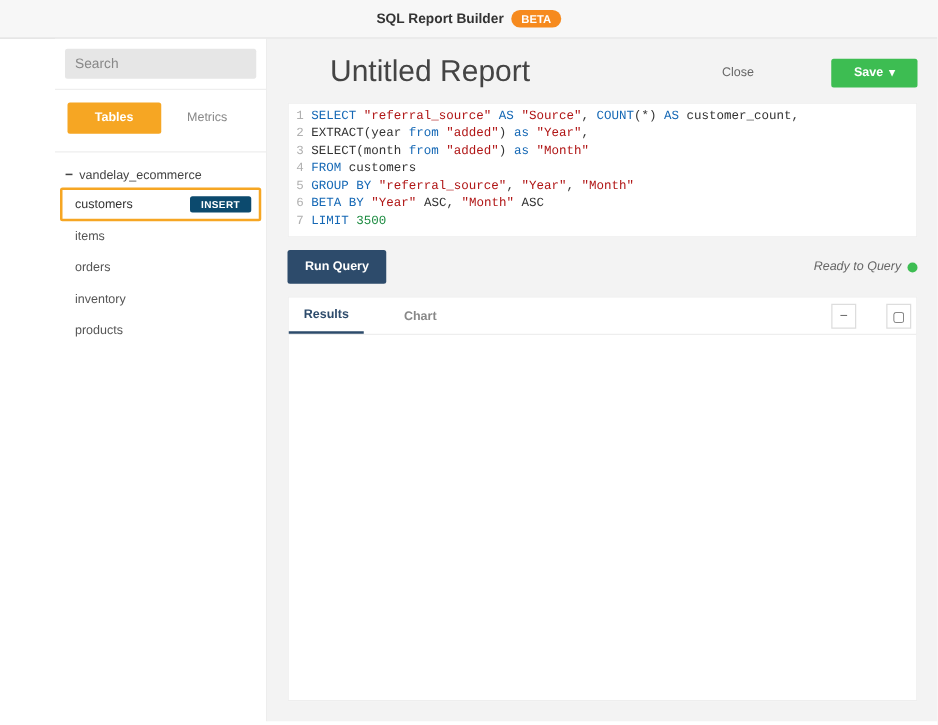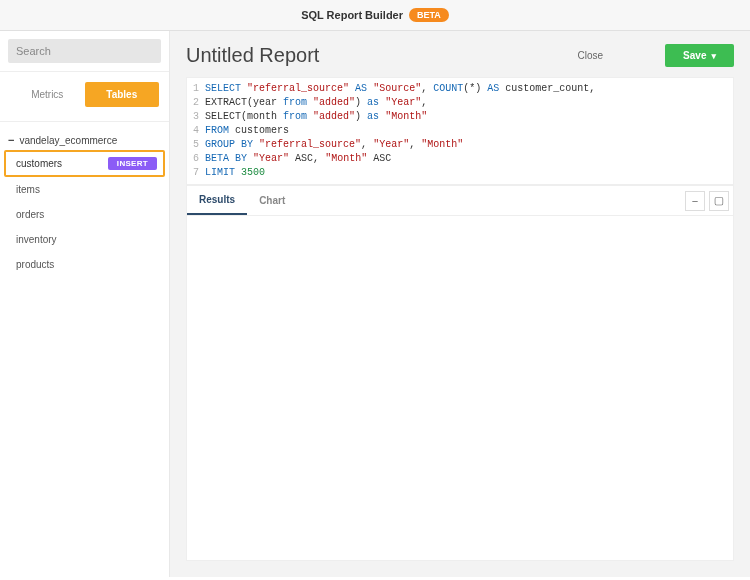--- a/index.html
+++ b/index.html
@@ -1,75 +1,75 @@
 <!DOCTYPE html>
 <html><head>
 <meta charset="utf-8">
 <style>
   * { box-sizing: border-box; margin: 0; padding: 0; }
   body { font-family: Arial, Helvetica, sans-serif; background: #fff; width: 750px; height: 580px; overflow: hidden; }
   .header { display: flex; align-items: center; padding: 8px 10px; border-bottom: 1px solid #e0e0e0; background: #f7f7f7; justify-content: center; }
   .header-title { font-size: 11px; font-weight: bold; color: #333; }
   .beta-badge { background: #f68a1e; color: #fff; font-size: 9px; font-weight: bold; padding: 2px 8px; border-radius: 9px; margin-left: 6px; }
-  .layout { display: flex; height: calc(580px - 34px); }
+  .layout { display: flex; height: calc(580px - 34px); padding-left: 44px; }
   .sidebar { width: 170px; background: #fff; border-right: 1px solid #e8e8e8; display: flex; flex-direction: column; }
   .search-wrap { padding: 8px; border-bottom: 1px solid #eee; }
   .search { width: 100%; background: #e6e6e6; border: none; padding: 6px 8px; font-size: 11px; border-radius: 2px; color: #555; }
   .search::placeholder { color: #888; }
   .tabs { display: flex; padding: 10px 10px 8px; gap: 0; }
   .tab { flex: 1; text-align: center; font-size: 10px; padding: 7px 0; cursor: pointer; color: #888; border-radius: 2px; }
   .tab.active { background: #f6a623; color: #fff; font-weight: bold; }
   .group-header { display:flex; align-items:center; font-size: 10px; color: #444; padding: 12px 8px 4px; border-top: 1px solid #eee; margin-top: 6px; }
   .minus { font-weight:bold; margin-right:5px; color:#444; font-size:11px; }
   .table-list { }
   .table-item { font-size: 10px; color: #555; padding: 7px 10px 7px 16px; cursor: pointer; display:flex; justify-content:space-between; align-items:center; }
   .table-item.highlight { border: 2px solid #f6a623; border-radius: 2px; padding: 5px 6px 5px 10px; margin: 0 4px; color:#333; }
-  .insert-btn { background: #8b5cf6; color: #fff; font-size: 8px; font-weight: bold; padding: 2px 9px; border-radius: 2px; letter-spacing: 0.3px; }
+  .insert-btn { background: #0c4a6e; color: #fff; font-size: 8px; font-weight: bold; padding: 2px 9px; border-radius: 2px; letter-spacing: 0.3px; }
   .main { flex: 1; display: flex; flex-direction: column; background: #f3f3f3; }
   .toolbar { display:flex; align-items:center; justify-content: space-between; padding: 13px 16px 10px; background:#f3f3f3; }
-  .report-title { font-size: 20px; font-weight: 300; color: #444; }
+  .report-title { font-size: 24px; font-weight: 300; color: #444; margin-left: 34px; }
   .toolbar-actions { display:flex; align-items:center; gap:20px; }
   .close-link { font-size: 10px; color: #666; cursor: pointer; }
   .save-btn { background: #3dbd52; color:#fff; font-size:10px; font-weight:bold; padding:6px 18px; border-radius:2px; cursor:pointer; display:inline-flex; align-items:center; gap:5px;margin-left:42px; }
   .save-btn .chev { font-size:9px; }
   .editor-wrap { background:#fff; margin: 0 16px; border:1px solid #eee; }
   .editor { display:flex; font-family: "Courier New", monospace; font-size: 10px; line-height: 1.4; padding: 4px 0; }
   .gutter { text-align:right; color:#b0b0b0; padding: 0 6px; user-select:none; }
   .code { flex:1; white-space: pre; color:#333; padding-right:6px; }
   .kw { color:#1568b5; }
   .str { color:#b01515; }
   .num { color:#1a8a3f; }
   .run-bar { display:flex; align-items:center; justify-content: space-between; padding: 10px 16px; }
   .run-btn { background:#2d4b6b; color:#fff; font-size:10px; font-weight:bold; padding:8px 14px; border-radius:2px; cursor:pointer; }
   .status { font-size:10px; color:#666; font-style:italic; display:flex; align-items:center; gap:5px; }
   .status-dot { width:8px; height:8px; border-radius:50%; background:#3dbd52; display:inline-block; }
   .result-area { background:#fff; flex:1; margin: 0 16px 16px; border:1px solid #eee; display:flex; flex-direction:column; }
-  .result-tabs { display:flex; align-items:center; border-bottom:1px solid #eee; }
+  .result-tabs { display:flex; align-items:flex-end; border-bottom:1px solid #eee;gap:20px; }
   .rtab { font-size:10px; padding:8px 12px; cursor:pointer; color:#888;font-weight:bold; }
   .rtab.active { color:#2d4b6b; font-weight:bold; border-bottom:2px solid #2d4b6b; }
   .rtab-spacer { flex:1; }
   .ricon { width:20px; height:20px; border:1px solid #ddd; margin:4px 4px 4px 0; display:flex; align-items:center; justify-content:center; cursor:pointer; color:#666; font-size:11px; }
   .no-data { font-family:"Courier New", monospace; font-size:10px; color:#555; padding:10px; }
 </style>
 </head>
 <body>
 
 <div class="header">
   <span class="header-title">SQL Report Builder</span>
   <span class="beta-badge">BETA</span>
 </div>
 
 <div class="layout">
   <div class="sidebar">
     <div class="search-wrap">
       <input class="search" placeholder="Search" style="">
     </div>
     <div class="tabs">
+      <div class="tab active">Tables</div>
       <div class="tab">Metrics</div>
-      <div class="tab active">Tables</div>
     </div>
     <div class="group-header">
       <span class="minus">−</span>
       <span>vandelay_ecommerce</span>
     </div>
     <div class="table-list">
       <div class="table-item highlight">
         <span>customers</span>
         <span class="insert-btn">INSERT</span>
       </div>
@@ -106,20 +106,27 @@
         <div class="code"><span class="kw">SELECT</span> <span class="str">"referral_source"</span> <span class="kw">AS</span> <span class="str">"Source"</span>, <span class="kw">COUNT</span>(*) <span class="kw">AS</span> <span>customer_count,</span>
 <span>EXTRACT(year</span> <span class="kw">from</span> <span class="str">"added"</span>) <span class="kw">as</span> <span class="str">"Year"</span>,
 <span>SELECT(month</span> <span class="kw">from</span> <span class="str">"added"</span>) <span class="kw">as</span> <span class="str">"Month"</span>
 <span class="kw">FROM</span> <span>customers</span>
 <span class="kw">GROUP</span> <span class="kw">BY</span> <span class="str">"referral_source"</span>, <span class="str">"Year"</span>, <span class="str">"Month"</span>
 <span class="kw">BETA</span> <span class="kw">BY</span> <span class="str">"Year"</span> <span>ASC,</span> <span class="str">"Month"</span> <span>ASC</span>
 <span class="kw">LIMIT</span> <span class="num">3500</span></div>
       </div>
     </div>
 
+    <div class="run-bar">
+      <div class="run-btn">Run Query</div>
+      <div class="status">
+        <span>Ready to Query</span>
+        <span class="status-dot"></span>
+      </div>
+    </div>
 
     <div class="result-area">
       <div class="result-tabs">
         <div class="rtab active">Results</div>
         <div class="rtab">Chart</div>
         <div class="rtab-spacer"></div>
         <div class="ricon">−</div>
         <div class="ricon">▢</div>
       </div>
     </div>

